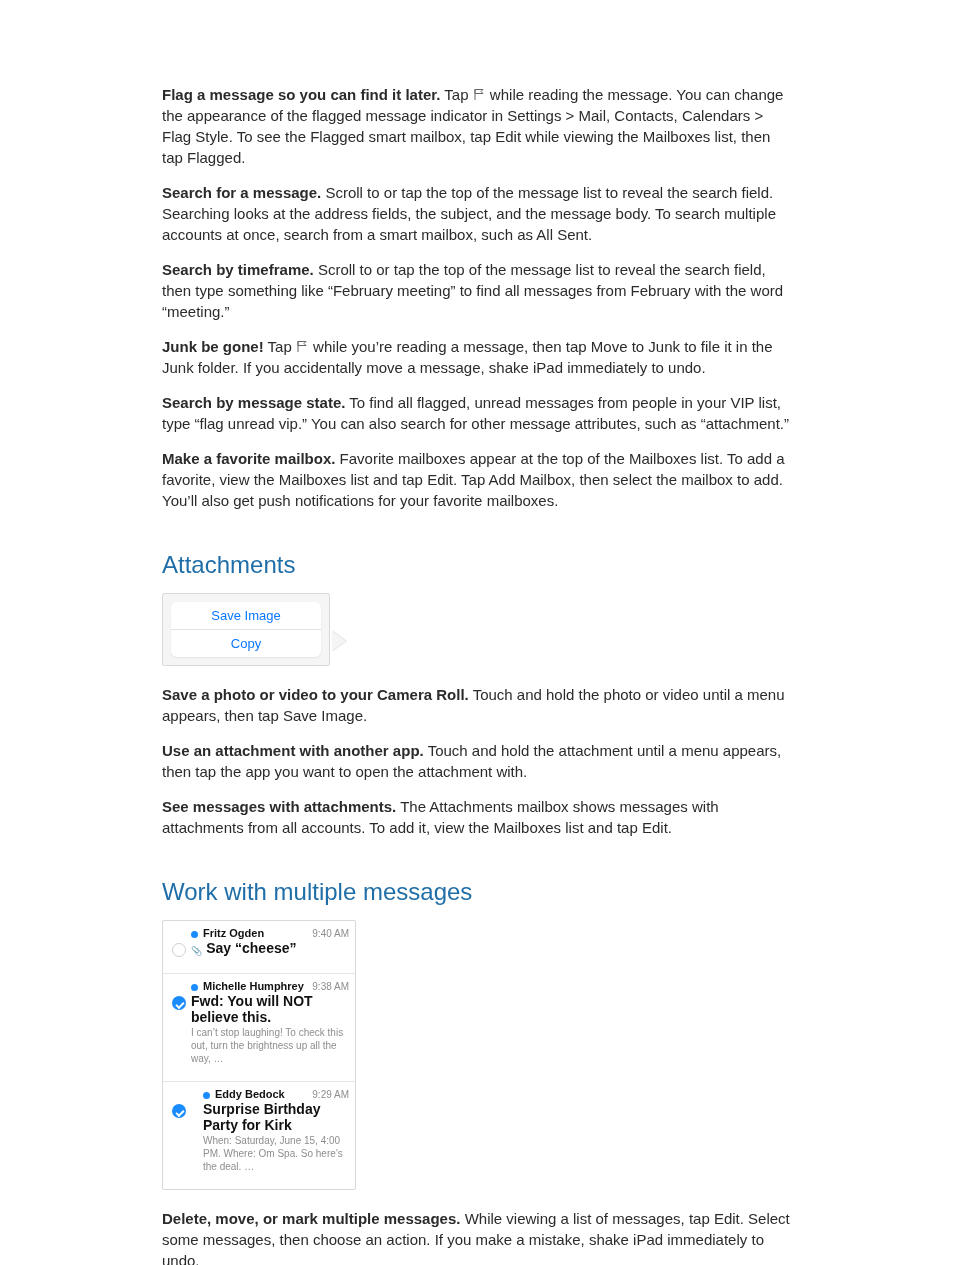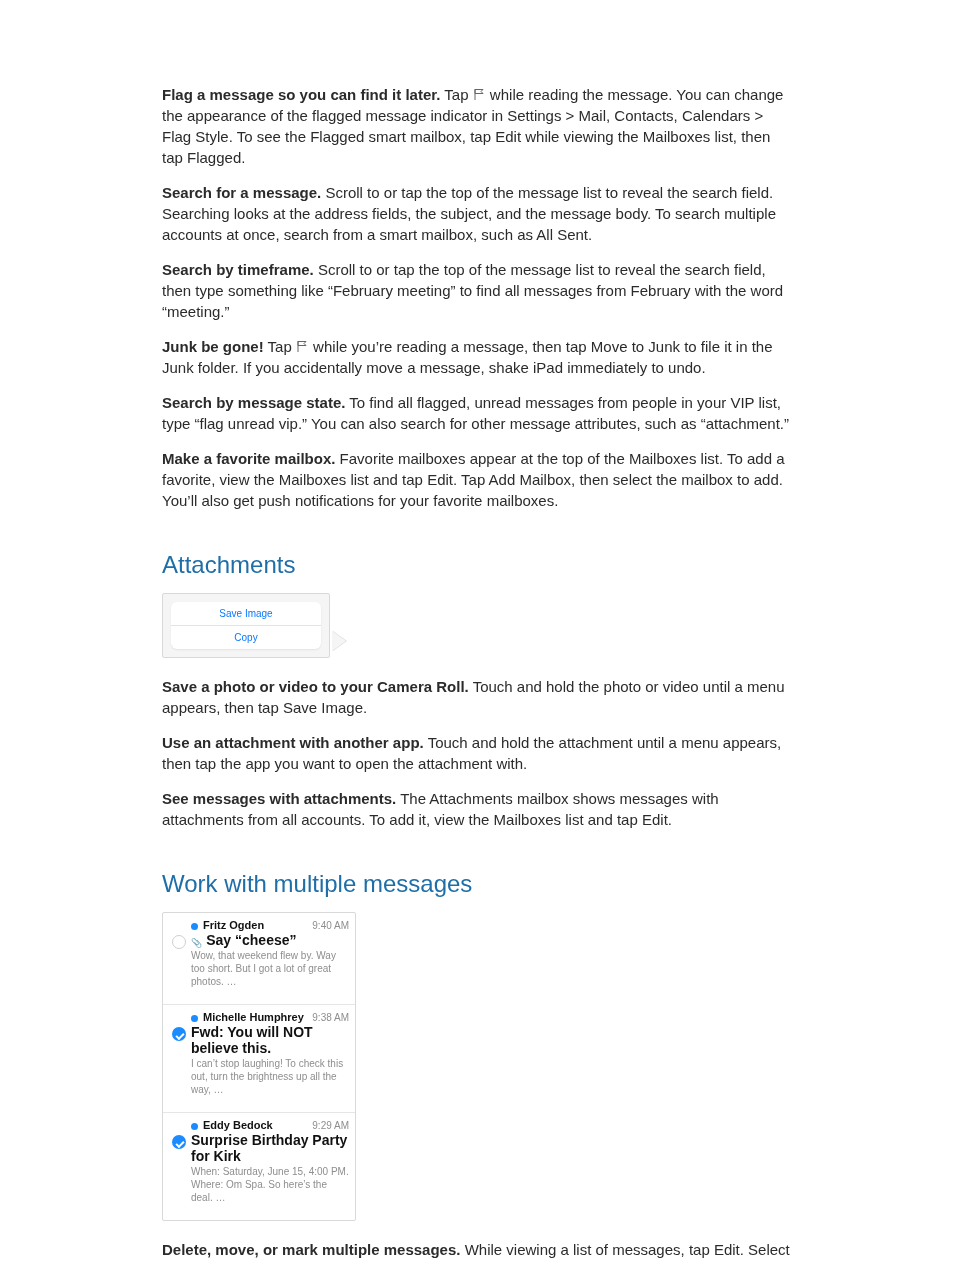--- a/index.html
+++ b/index.html
@@ -56,21 +56,21 @@
     box-sizing: border-box;
   }
   .popup-inner {
     background: #ffffff;
     border-radius: 6px;
     box-shadow: 0 1px 2px rgba(0,0,0,0.08);
   }
   .popup-item {
     text-align: center;
     color: #0a78ff;
-    font-size: 10px;
+    font-size: 13px;
     padding: 6px 0;
   }
   .popup-sep {
     height: 1px;
     background: #e3e3e3;
   }
   .popup-tail {
     position: absolute;
     right: 6px;
     top: 38px;
@@ -89,21 +89,21 @@
     border-radius: 2px;
     margin: 8px 0 18px 0;
     background: #ffffff;
   }
   .msgrow {
     display: flex;
     border-bottom: 1px solid #e6e6e6;
     padding: 6px 6px 16px 4px;
     position: relative;
   }
-  .msgrow:last-child { border-bottom: none; }
+  .msgrow:last-child { border-bottom: none; gap: 12px; }
   .selcol {
     width: 24px;
     flex: none;
     display: flex;
     align-items: flex-start;
     justify-content: center;
     padding-top: 16px;
   }
   .circle {
     width: 14px;
@@ -249,21 +249,20 @@
         <div class="msgbody">
           <div class="msgtop">
             <span class="bluedot"></span>
             <span class="sender">Fritz Ogden</span>
             <span class="time">9:40 AM</span>
           </div>
           <div class="subjline">
             <span class="clip">📎</span>
             <span class="subj">Say “cheese”</span>
           </div>
-          <div class="preview">Wow, that weekend flew by. Way too short. But I got a lot of great photos. …</div>
         </div>
       </div>
       <div class="msgrow">
         <div class="selcol">
           <div class="circle checked"></div>
         </div>
         <div class="msgbody">
           <div class="msgtop">
             <span class="bluedot"></span>
             <span class="sender">Michelle Humphrey</span>

